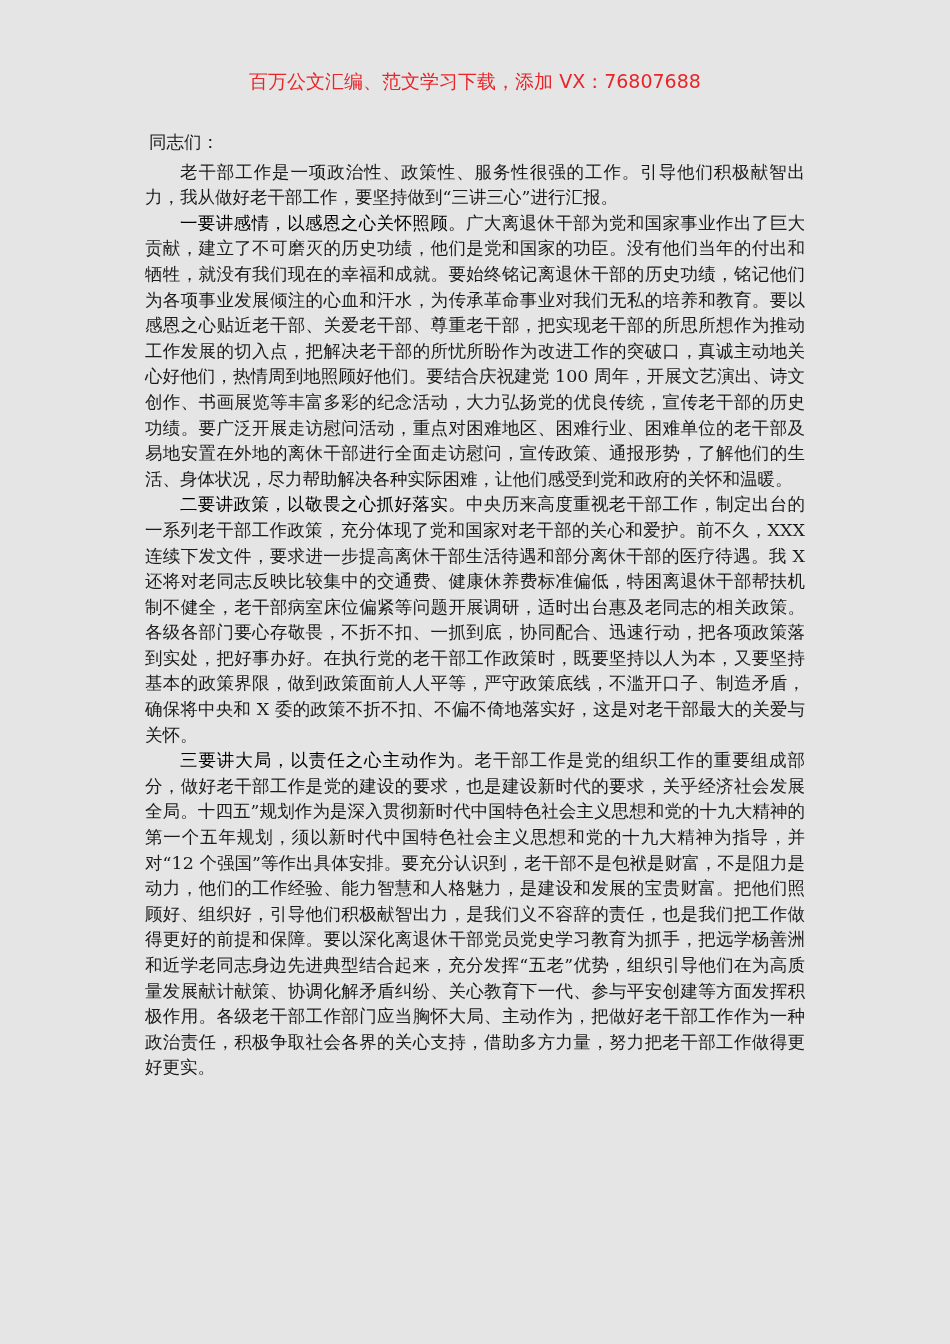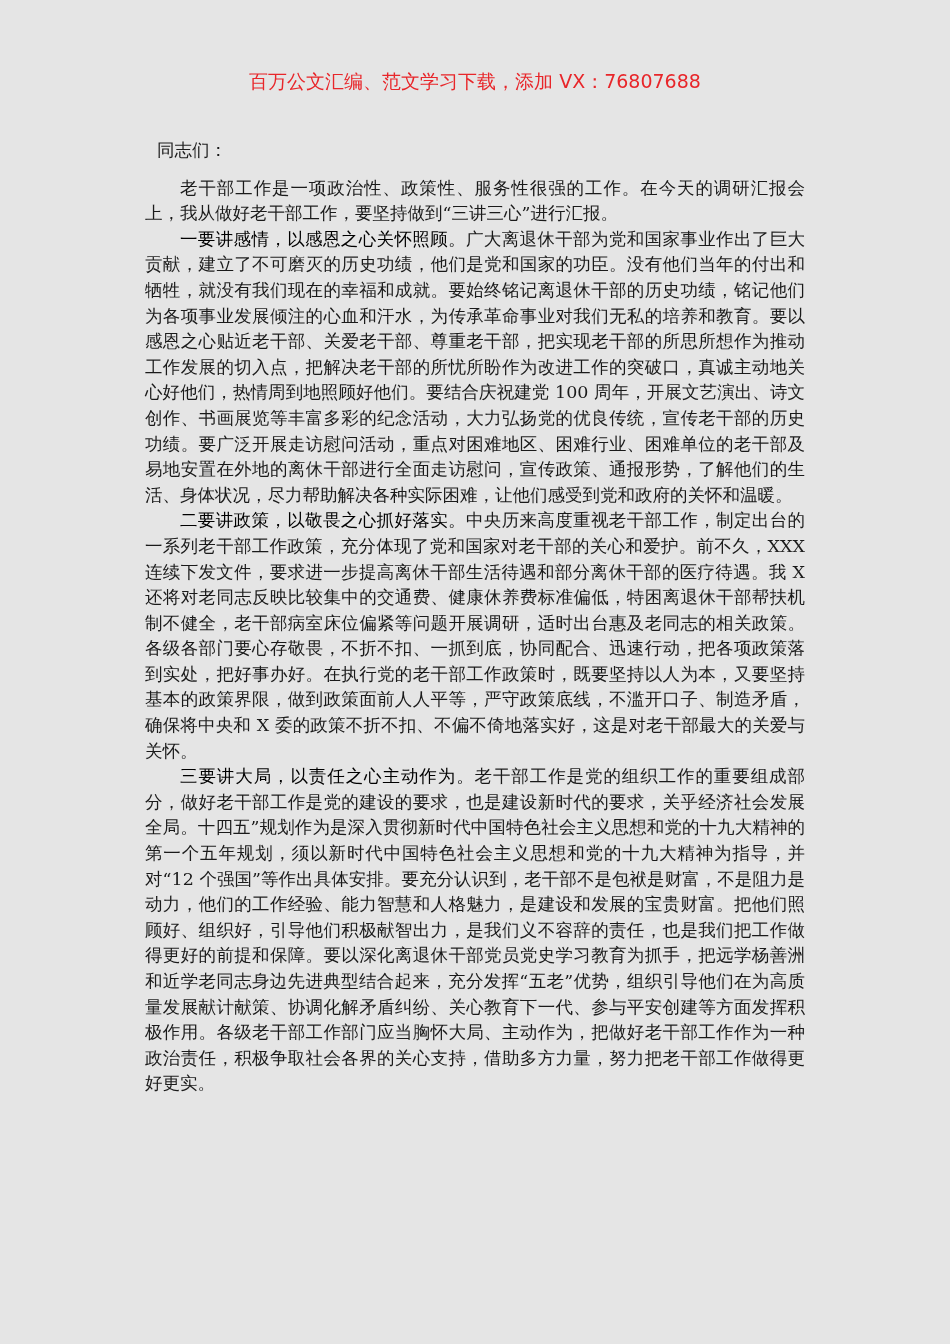--- a/index.html
+++ b/index.html
@@ -9,33 +9,33 @@
       position: absolute; top: 67px; left: 0; width: 950px; text-align: center;
       color: #e8262a; font-family: "DejaVu Sans", "Liberation Sans", sans-serif;
       font-size: 19px; line-height: 28px; letter-spacing: 0px;
     }
     .body {
       position: absolute; left: 145px; top: 126px; width: 660px;
       font-family: "DejaVu Serif", "Liberation Serif", serif;
       font-size: 17.5px; line-height: 25.6px; color: #1a1a1a;
       text-align: justify;
     }
-    .salutation { margin: 12px; }
+    .salutation { margin: 4px; }
     .para { margin: 0; text-indent: 2em; }
     .lead { font-weight: normal; color: #000; }
   </style>
 </head>
 <body>
 
 <div class="page">
   <div class="header">百万公文汇编、范文学习下载，添加 VX：76807688</div>
 
   <div class="body">
     <p class="salutation">同志们：</p>
-    <p class="para">老干部工作是一项政治性、政策性、服务性很强的工作。在今天的调研汇报会上，我从做好老干部工作，要坚持做到“三讲三心”进行汇报。</p>
+    <p class="para">老干部工作是一项政治性、政策性、服务性很强的工作。引导他们积极献智出力，我从做好老干部工作，要坚持做到“三讲三心”进行汇报。</p>
 
     <p class="para"><span class="lead">一要讲感情，以感恩之心关怀照顾。</span><span>广大离退休干部为党和国家事业作出了巨大贡献，建立了不可磨灭的历史功绩，他们是党和国家的功臣。没有他们当年的付出和牺牲，就没有我们现在的幸福和成就。要始终铭记离退休干部的历史功绩，铭记他们为各项事业发展倾注的心血和汗水，为传承革命事业对我们无私的培养和教育。要以感恩之心贴近老干部、关爱老干部、尊重老干部，把实现老干部的所思所想作为推动工作发展的切入点，把解决老干部的所忧所盼作为改进工作的突破口，真诚主动地关心好他们，热情周到地照顾好他们。要结合庆祝建党 100 周年，开展文艺演出、诗文创作、书画展览等丰富多彩的纪念活动，大力弘扬党的优良传统，宣传老干部的历史功绩。要广泛开展走访慰问活动，重点对困难地区、困难行业、困难单位的老干部及易地安置在外地的离休干部进行全面走访慰问，宣传政策、通报形势，了解他们的生活、身体状况，尽力帮助解决各种实际困难，让他们感受到党和政府的关怀和温暖。</span></p>
 
     <p class="para"><span class="lead">二要讲政策，以敬畏之心抓好落实。</span><span>中央历来高度重视老干部工作，制定出台的一系列老干部工作政策，充分体现了党和国家对老干部的关心和爱护。前不久，XXX 连续下发文件，要求进一步提高离休干部生活待遇和部分离休干部的医疗待遇。我 X 还将对老同志反映比较集中的交通费、健康休养费标准偏低，特困离退休干部帮扶机制不健全，老干部病室床位偏紧等问题开展调研，适时出台惠及老同志的相关政策。各级各部门要心存敬畏，不折不扣、一抓到底，协同配合、迅速行动，把各项政策落到实处，把好事办好。在执行党的老干部工作政策时，既要坚持以人为本，又要坚持基本的政策界限，做到政策面前人人平等，严守政策底线，不滥开口子、制造矛盾，确保将中央和 X 委的政策不折不扣、不偏不倚地落实好，这是对老干部最大的关爱与关怀。</span></p>
 
     <p class="para"><span class="lead">三要讲大局，以责任之心主动作为。</span><span>老干部工作是党的组织工作的重要组成部分，做好老干部工作是党的建设的要求，也是建设新时代的要求，关乎经济社会发展全局。十四五”规划作为是深入贯彻新时代中国特色社会主义思想和党的十九大精神的第一个五年规划，须以新时代中国特色社会主义思想和党的十九大精神为指导，并对“12 个强国”等作出具体安排。要充分认识到，老干部不是包袱是财富，不是阻力是动力，他们的工作经验、能力智慧和人格魅力，是建设和发展的宝贵财富。把他们照顾好、组织好，引导他们积极献智出力，是我们义不容辞的责任，也是我们把工作做得更好的前提和保障。要以深化离退休干部党员党史学习教育为抓手，把远学杨善洲和近学老同志身边先进典型结合起来，充分发挥“五老”优势，组织引导他们在为高质量发展献计献策、协调化解矛盾纠纷、关心教育下一代、参与平安创建等方面发挥积极作用。各级老干部工作部门应当胸怀大局、主动作为，把做好老干部工作作为一种政治责任，积极争取社会各界的关心支持，借助多方力量，努力把老干部工作做得更好更实。</span></p>
   </div>
 </div>
 
 </body></html>

